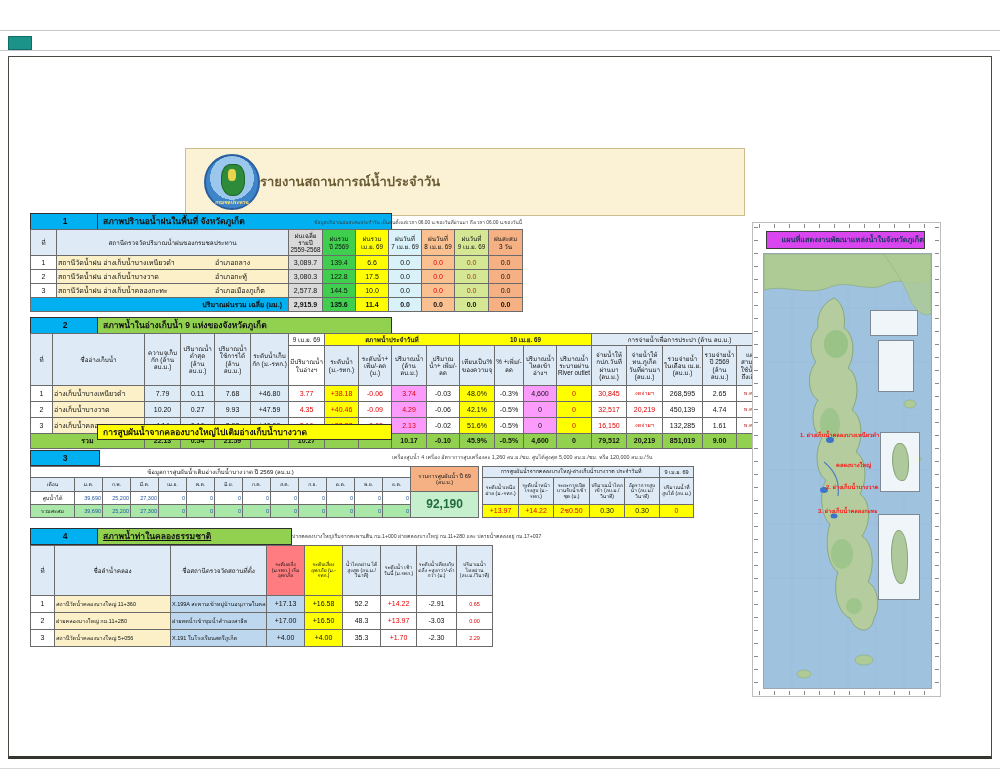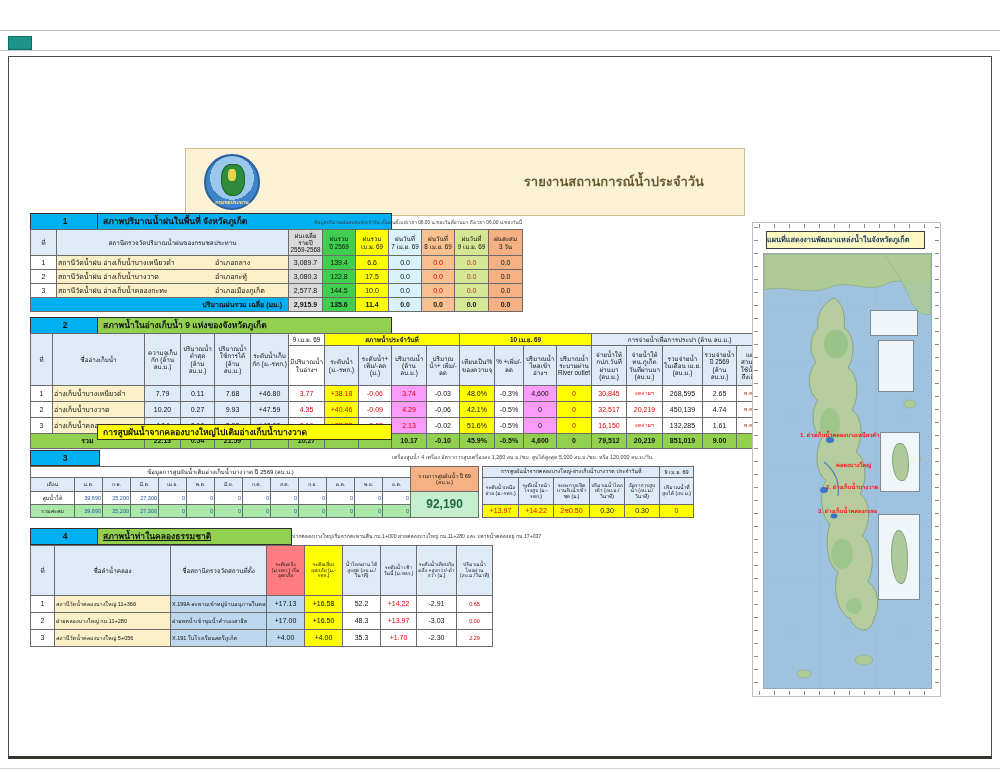--- a/index.html
+++ b/index.html
@@ -10,21 +10,21 @@
   .corner-tab{position:absolute;left:8px;top:36px;width:22px;height:12px;background:#1b9389;border:1px solid #0e6d66}
   .frame{position:absolute;left:8px;top:56px;width:982px;height:699px;border:1px solid #4a4a42;border-bottom:3px solid #35352e}
   
   .rpt-head{position:absolute;left:185px;top:148px;width:558px;height:66px;background:#fbf2d5;border:1px solid #cbbd90;display:flex;align-items:center}
   .logo{position:relative;width:52px;height:52px;margin-left:18px;border-radius:50%;
         background:radial-gradient(circle at 50% 42%,#d9edfa 0 26%,#9cc7ec 26% 55%,#3d85c8 55% 100%);
         border:2px solid #2b5f9e;flex:0 0 auto}
   .logo-core{position:absolute;left:15px;top:8px;width:22px;height:30px;background:#2e8b3a;border-radius:40% 40% 46% 46%;border:1px solid #1d6427}
   .logo-gem{position:absolute;left:22px;top:13px;width:8px;height:12px;background:#e8d44d;border-radius:40%}
   .logo-cap{position:absolute;left:0;right:0;bottom:2px;text-align:center;font-size:5px;color:#ffe27a;font-weight:bold}
-  .head-text{flex:1;text-align:right;color:#6b5b35;line-height:1.55;padding-right:40px}
+  .head-text{flex:1;text-align:left;color:#6b5b35;line-height:1.55;padding-right:40px}
   .ht1{font-size:13px;font-weight:bold}
   .ht2{font-size:10.5px;font-weight:bold}
   .ht3{font-size:9px}
   
   .secnum{position:absolute;left:30px;width:68px;height:15px;background:#00b0f0;border:1px solid #2f2f2f;
           font-size:8.5px;font-weight:bold;text-align:center;line-height:15px}
   .sectitle{position:absolute;left:97px;height:15px;border:1px solid #2f2f2f;font-size:8.5px;font-weight:bold;
             padding:0 5px;line-height:15px;white-space:nowrap;overflow:hidden}
   .note{position:absolute;color:#3a3a3a}
   
@@ -42,22 +42,22 @@
   .red{color:#e00000}.dred{color:#a93226}.bluen{color:#2455a4}
   .b{font-weight:bold}.lft{text-align:left}.sm{font-size:5.5px}.xs{font-size:5px}.u{text-decoration:underline}
   .st{display:flex;justify-content:space-between;align-items:center}
   .st .d{width:72px;text-align:left}
   
   .map-panel{position:absolute;left:752px;top:222px;width:187px;height:473px;background:#fff;border:1px solid #bdbdbd}
   .ticks-v{position:absolute;top:4px;bottom:4px;width:4px;
            background:repeating-linear-gradient(to bottom,#8a8a8a 0 1px,transparent 1px 13px)}
   .ticks-h{position:absolute;left:6px;right:6px;height:4px;
            background:repeating-linear-gradient(to right,#8a8a8a 0 1px,transparent 1px 15px)}
-  .map-title{position:absolute;left:13px;top:8px;width:157px;height:16px;background:#fef9c3;border:1px solid #3a3a3a;
-             font-size:7.3px;font-weight:bold;color:#17375e;text-align:left;line-height:16px;white-space:nowrap;overflow:hidden}
+  .map-title{position:absolute;left:13px;top:8px;width:157px;height:16px;background:#d946ef;border:1px solid #3a3a3a;
+             font-size:7.3px;font-weight:bold;color:#17375e;text-align:right;line-height:16px;white-space:nowrap;overflow:hidden}
   .map-area{position:absolute;left:10px;top:30px;width:167px;height:434px;border:1px solid #9aa8b5;overflow:hidden}
   .map-label{position:absolute;font-size:5.8px;font-weight:bold;color:#ff1414;white-space:nowrap}
   .inset{position:absolute;border:1px solid #7d8a96;background:rgba(248,251,253,.9)}
   .inset .isl{position:absolute;left:30%;top:18%;width:38%;height:62%;background:#aec99b;border-radius:45% 55% 40% 60%;border:1px solid #86a578}
 </style>
 </head>
 <body>
 
 <div class="hline" style="top:30px"></div>
 <div class="corner-tab"></div>
@@ -70,21 +70,21 @@
     <div class="logo-core"></div>
     <div class="logo-gem"></div>
     <div class="logo-cap">กรมชลประทาน</div>
   </div>
   <div class="head-text">
     <div class="ht1">รายงานสถานการณ์น้ำประจำวัน</div>
   </div>
 </div>
 
 <div class="secnum" style="top:213px">1</div>
-<div class="sectitle blu" style="top:213px;width:283px">สภาพปริมาณน้ำฝนในพื้นที่ จังหวัดภูเก็ต</div>
+<div class="sectitle blu" style="top:213px;width:283px">สภาพปริานอน้ำฝนในพื้นที่ จังหวัดภูเก็ต</div>
 <div class="note" style="left:290px;top:218px;width:232px;font-size:4.8px;text-align:right">ข้อมูลปริมาณฝนสะสมประจำวัน เป็นฝนตั้งแต่เวลา 06.00 น.ของวันที่ผ่านมา ถึงเวลา 06.00 น.ของวันนี้</div>
 
 <table style="left:30px;top:229px;width:492px">
 <colgroup>
       <col style="width:26px">
       <col style="width:232px">
       <col style="width:34px">
       <col style="width:33px">
       <col style="width:33px">
       <col style="width:33px">

